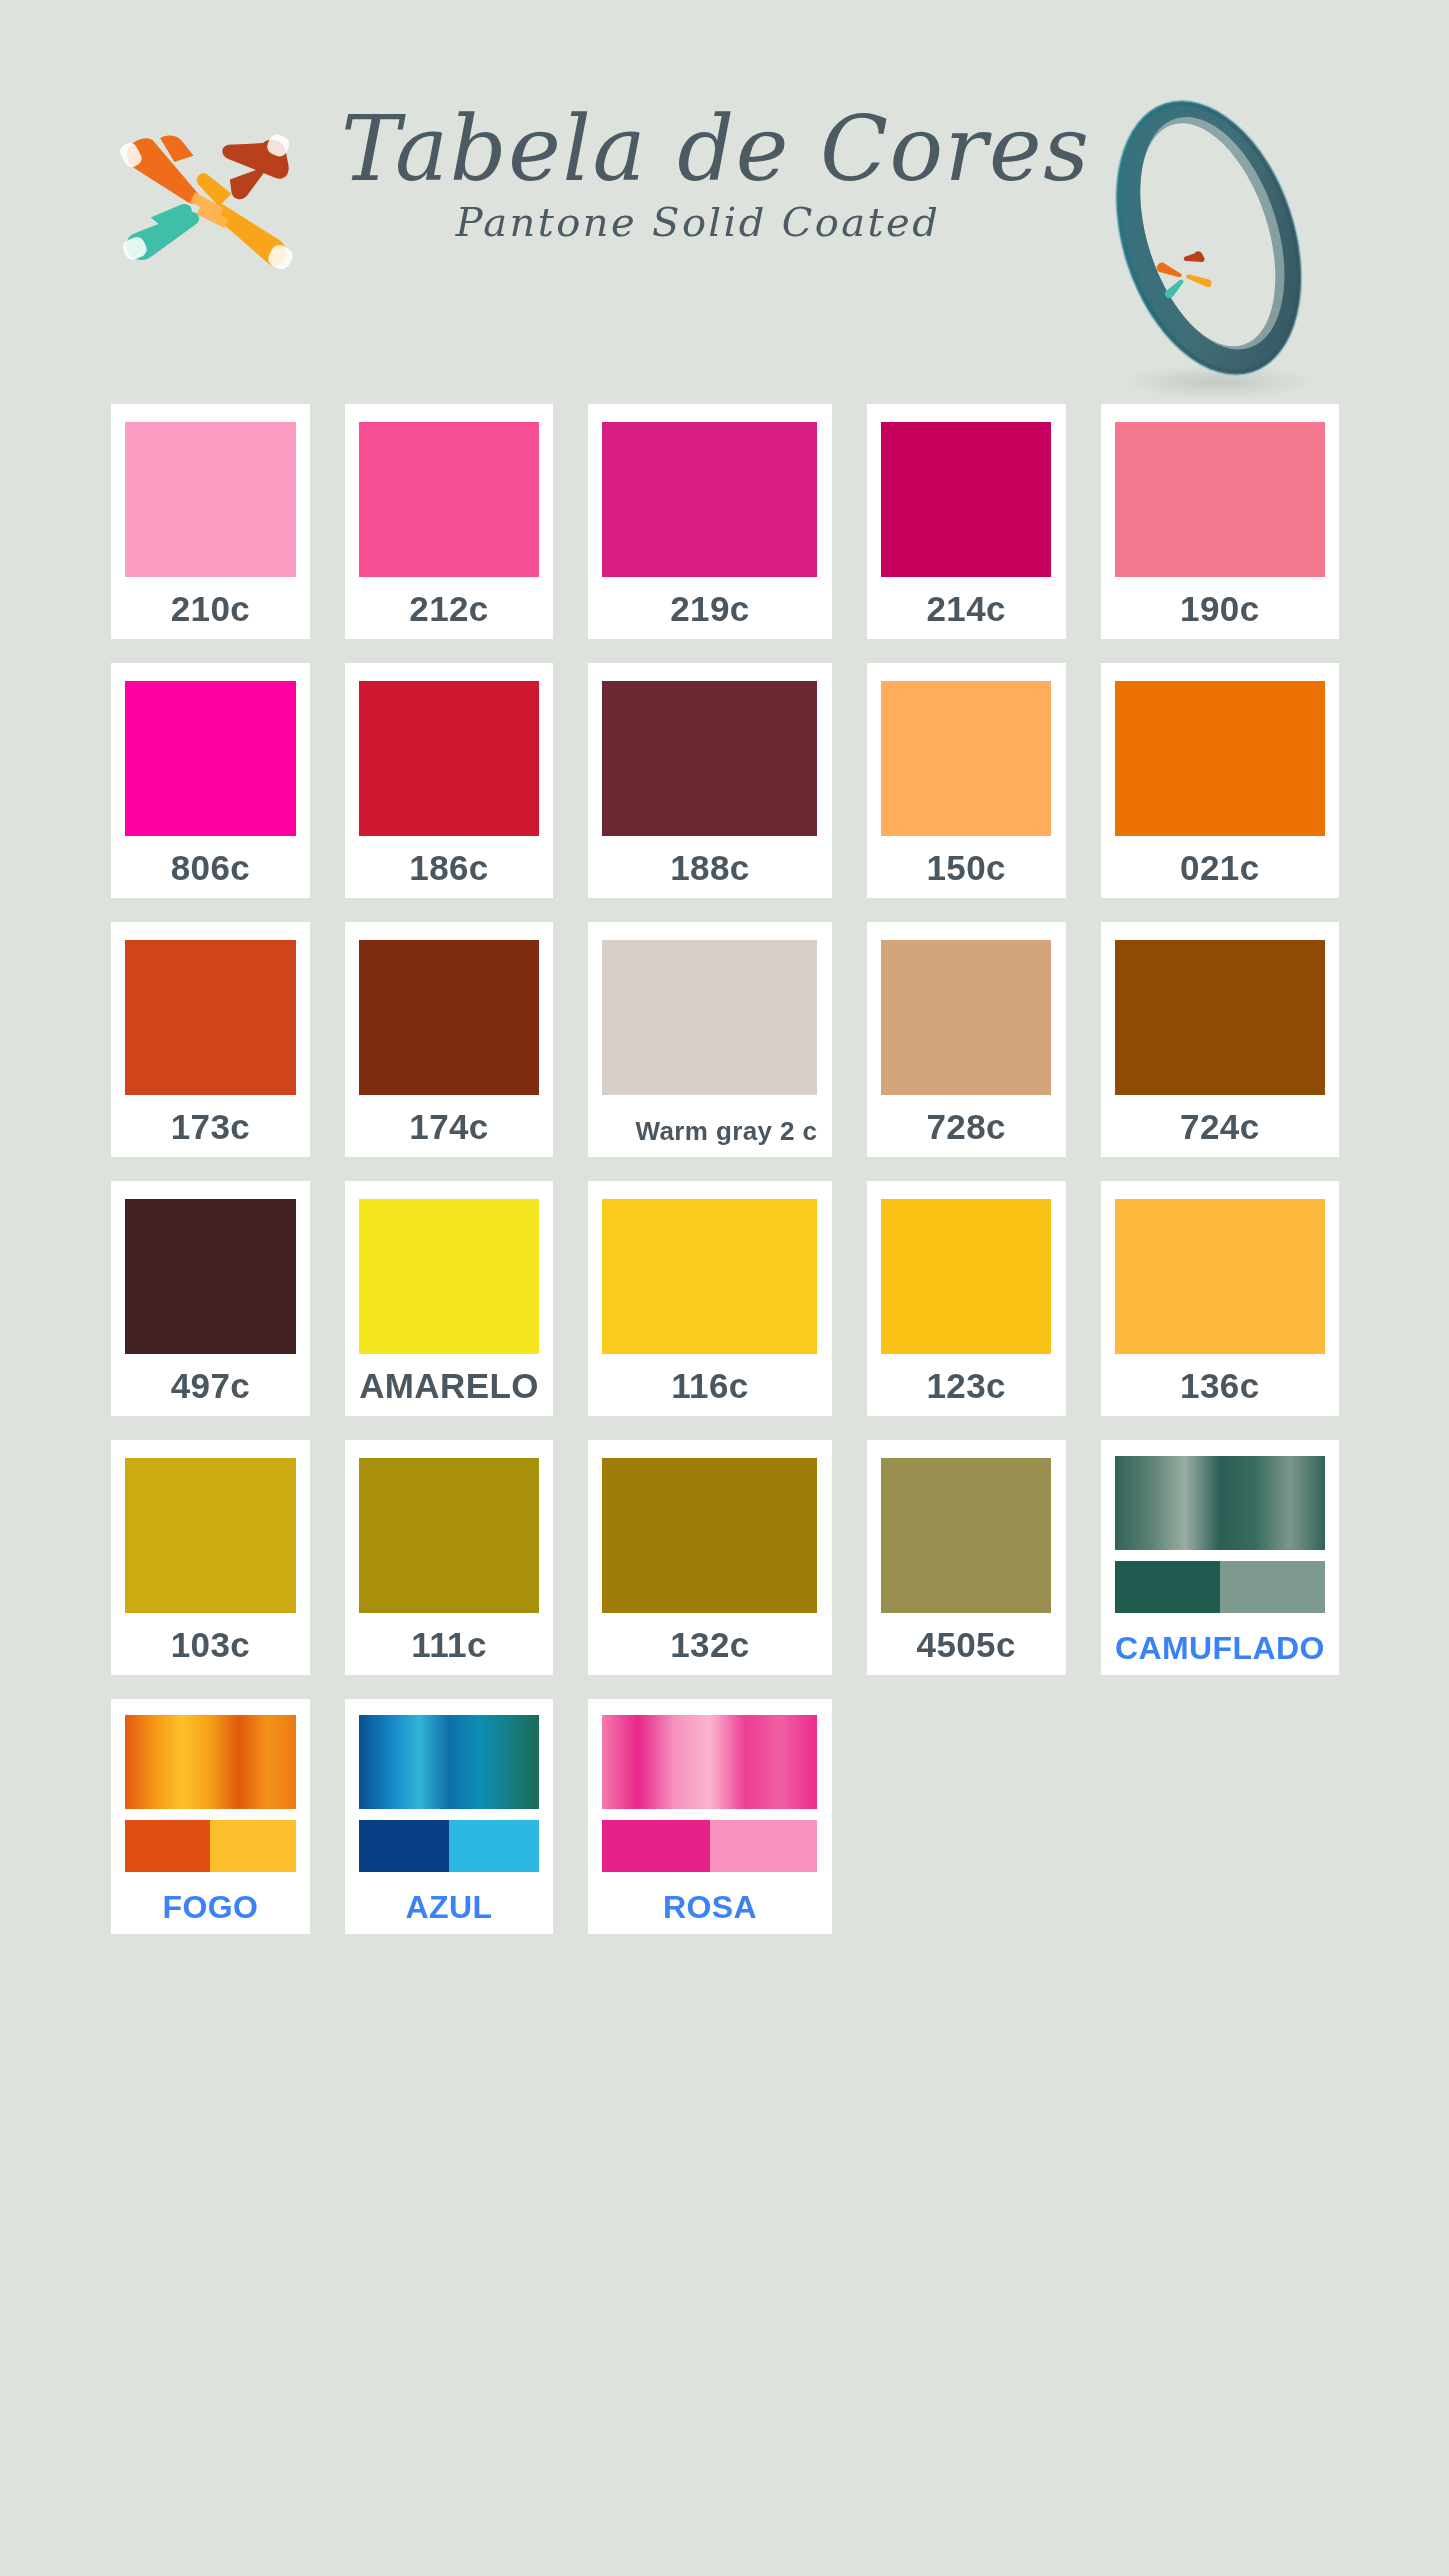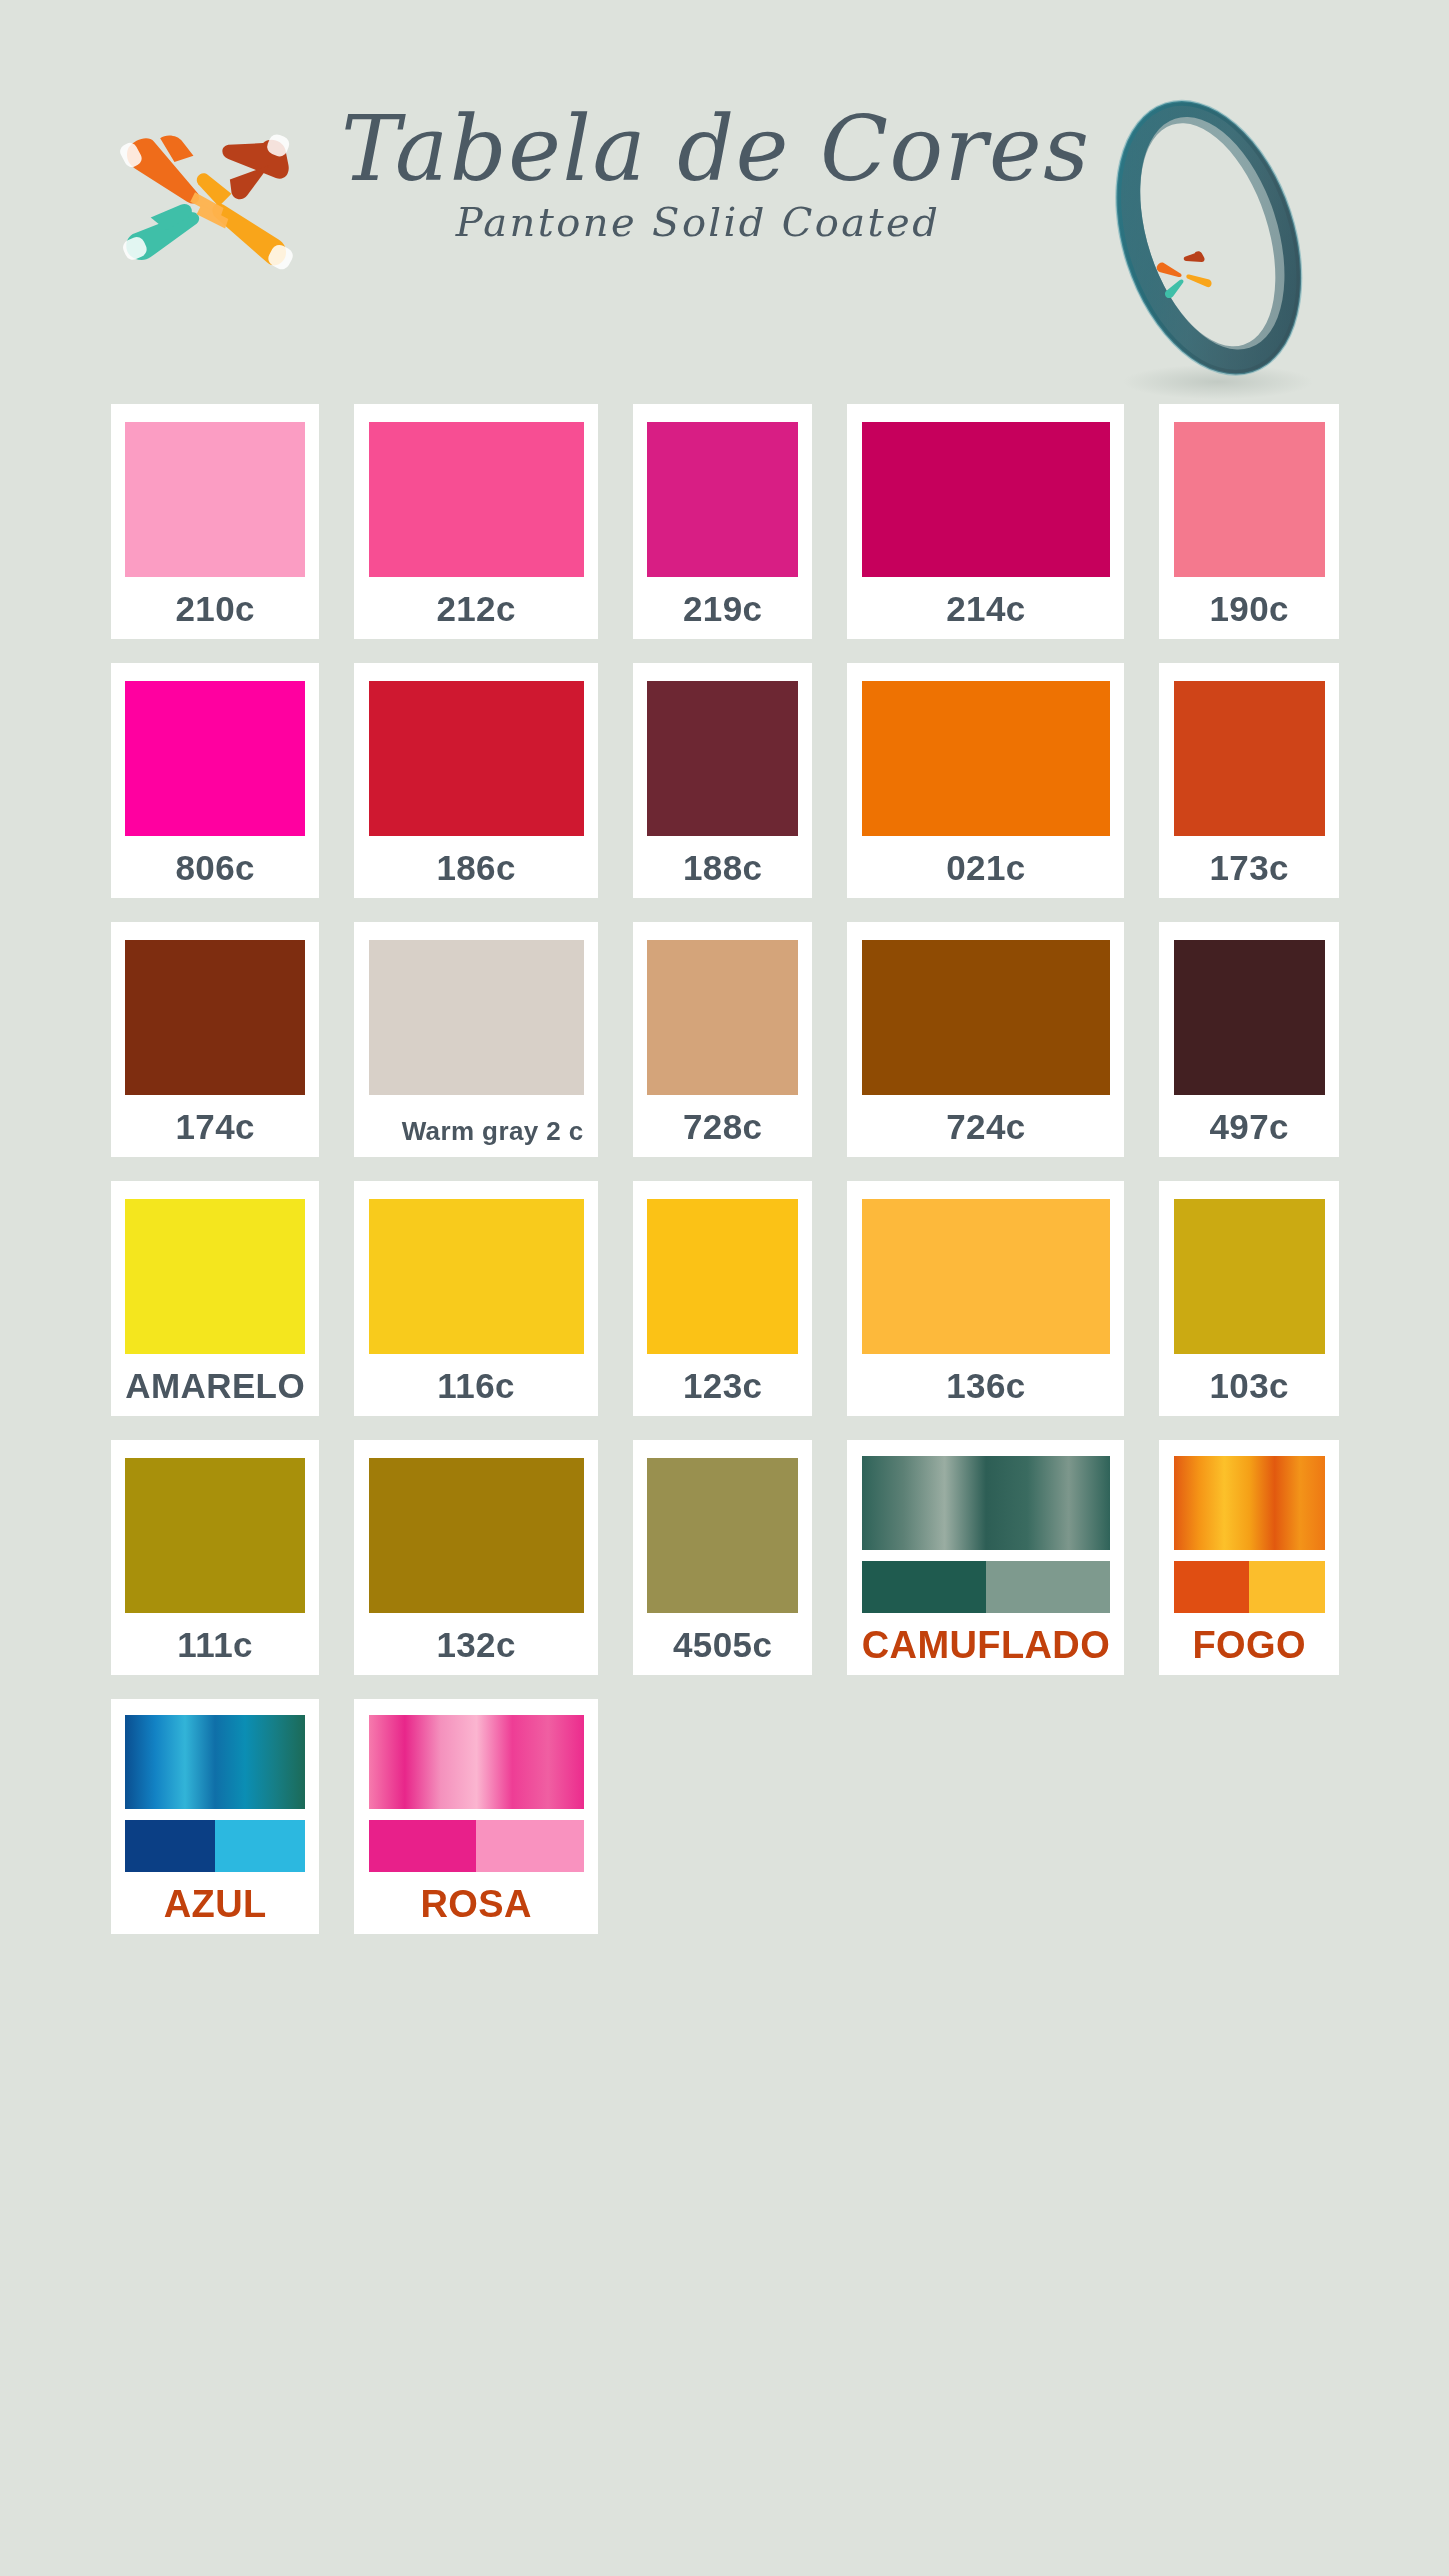--- a/index.html
+++ b/index.html
@@ -128,22 +128,22 @@
   .split-bar{
     width:100%;
     height:52px;
     margin-top:11px;
     display:flex;
   }
 
   .split-bar > div{ flex:1 1 50%; height:100%; }
 
   .card-label.dark{
-    color:#c2410c;
-    font-size:38px;
+    color:#3b82f6;
+    font-size:32px;
   }
 </style>
 </head>
 <body>
 
 <div class="page">
 
   <div class="header">
 
     <div class="logo-mark">
@@ -249,20 +249,24 @@
       </div>
       <div class="card">
         <div class="swatch" style="background: rgb(207, 24, 48);"></div>
         <div class="card-label">186c</div>
       </div>
       <div class="card">
         <div class="swatch" style="background: rgb(109, 39, 51);"></div>
         <div class="card-label">188c</div>
       </div>
       <div class="card">
+        <div class="swatch" style="background: rgb(255, 173, 92);"></div>
+        <div class="card-label">150c</div>
+      </div>
+      <div class="card">
         <div class="swatch" style="background: rgb(238, 114, 2);"></div>
         <div class="card-label">021c</div>
       </div>
       <div class="card">
         <div class="swatch" style="background: rgb(207, 68, 24);"></div>
         <div class="card-label">173c</div>
       </div>
       <div class="card">
         <div class="swatch" style="background: rgb(126, 45, 16);"></div>
         <div class="card-label">174c</div>

